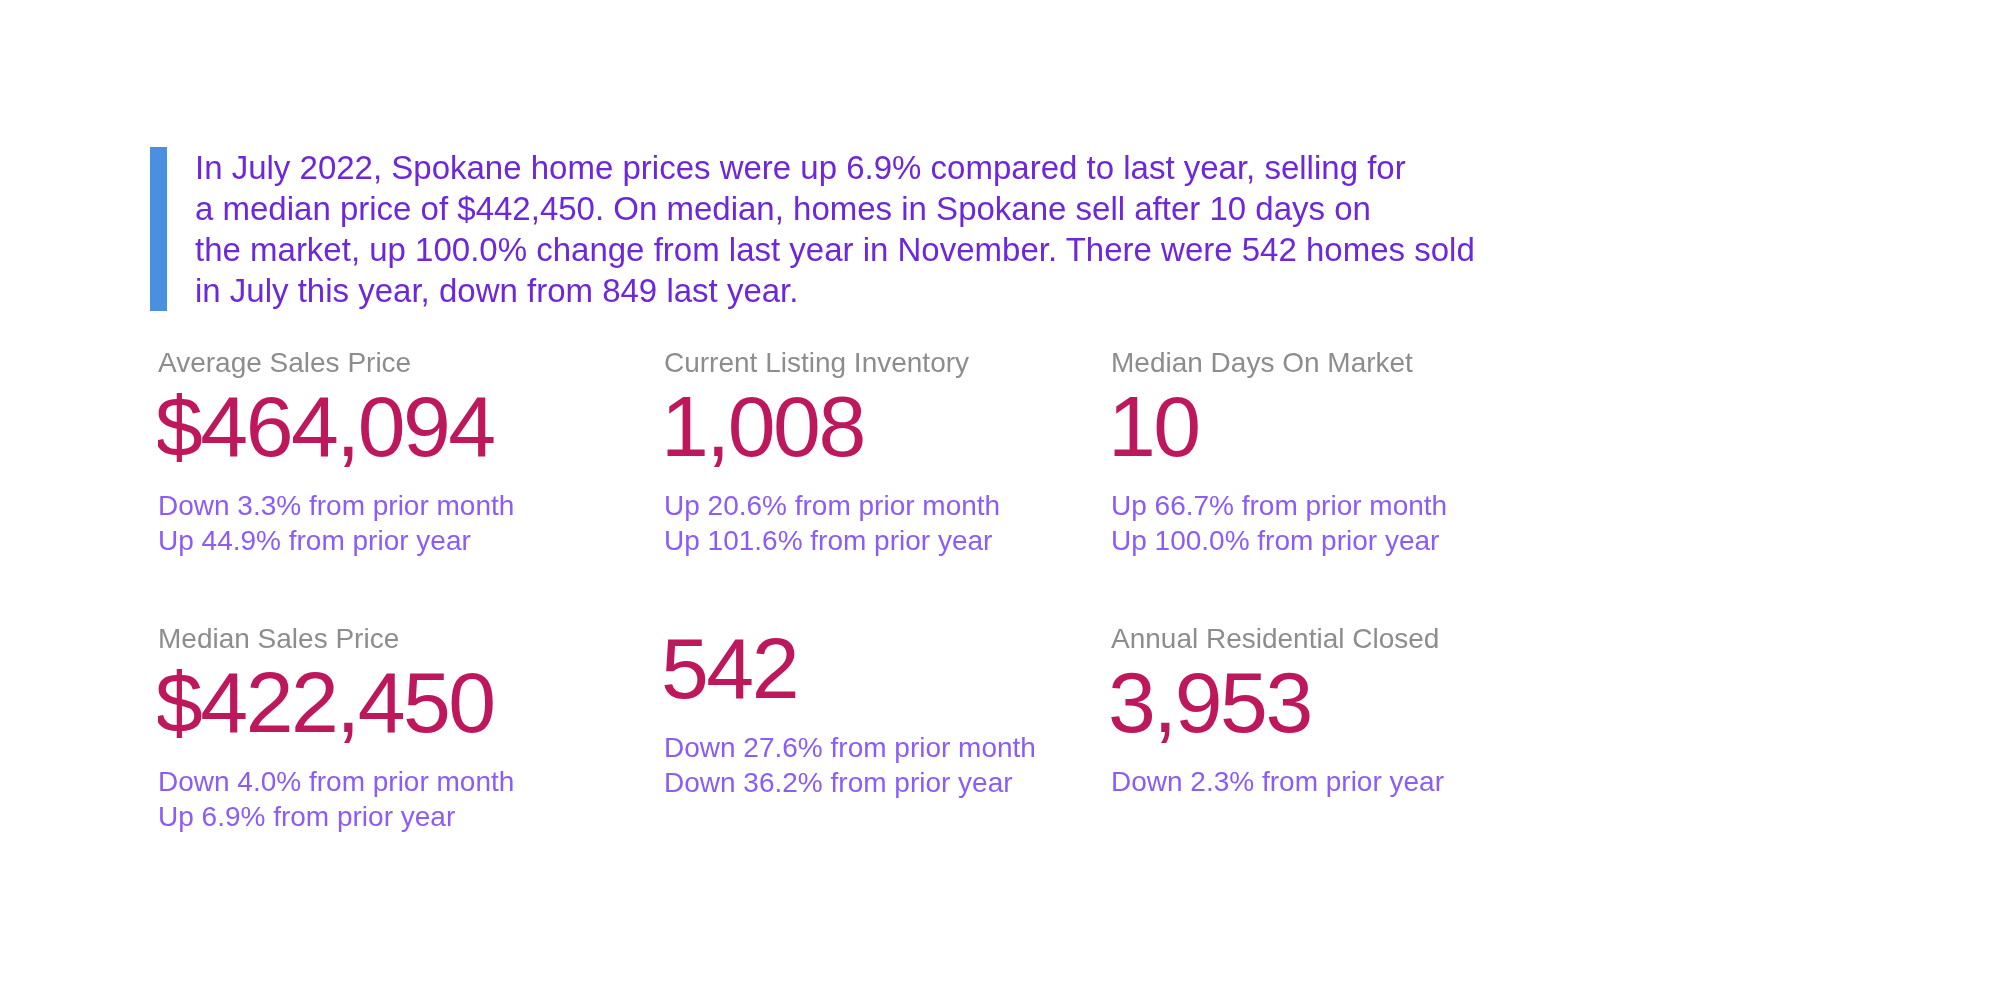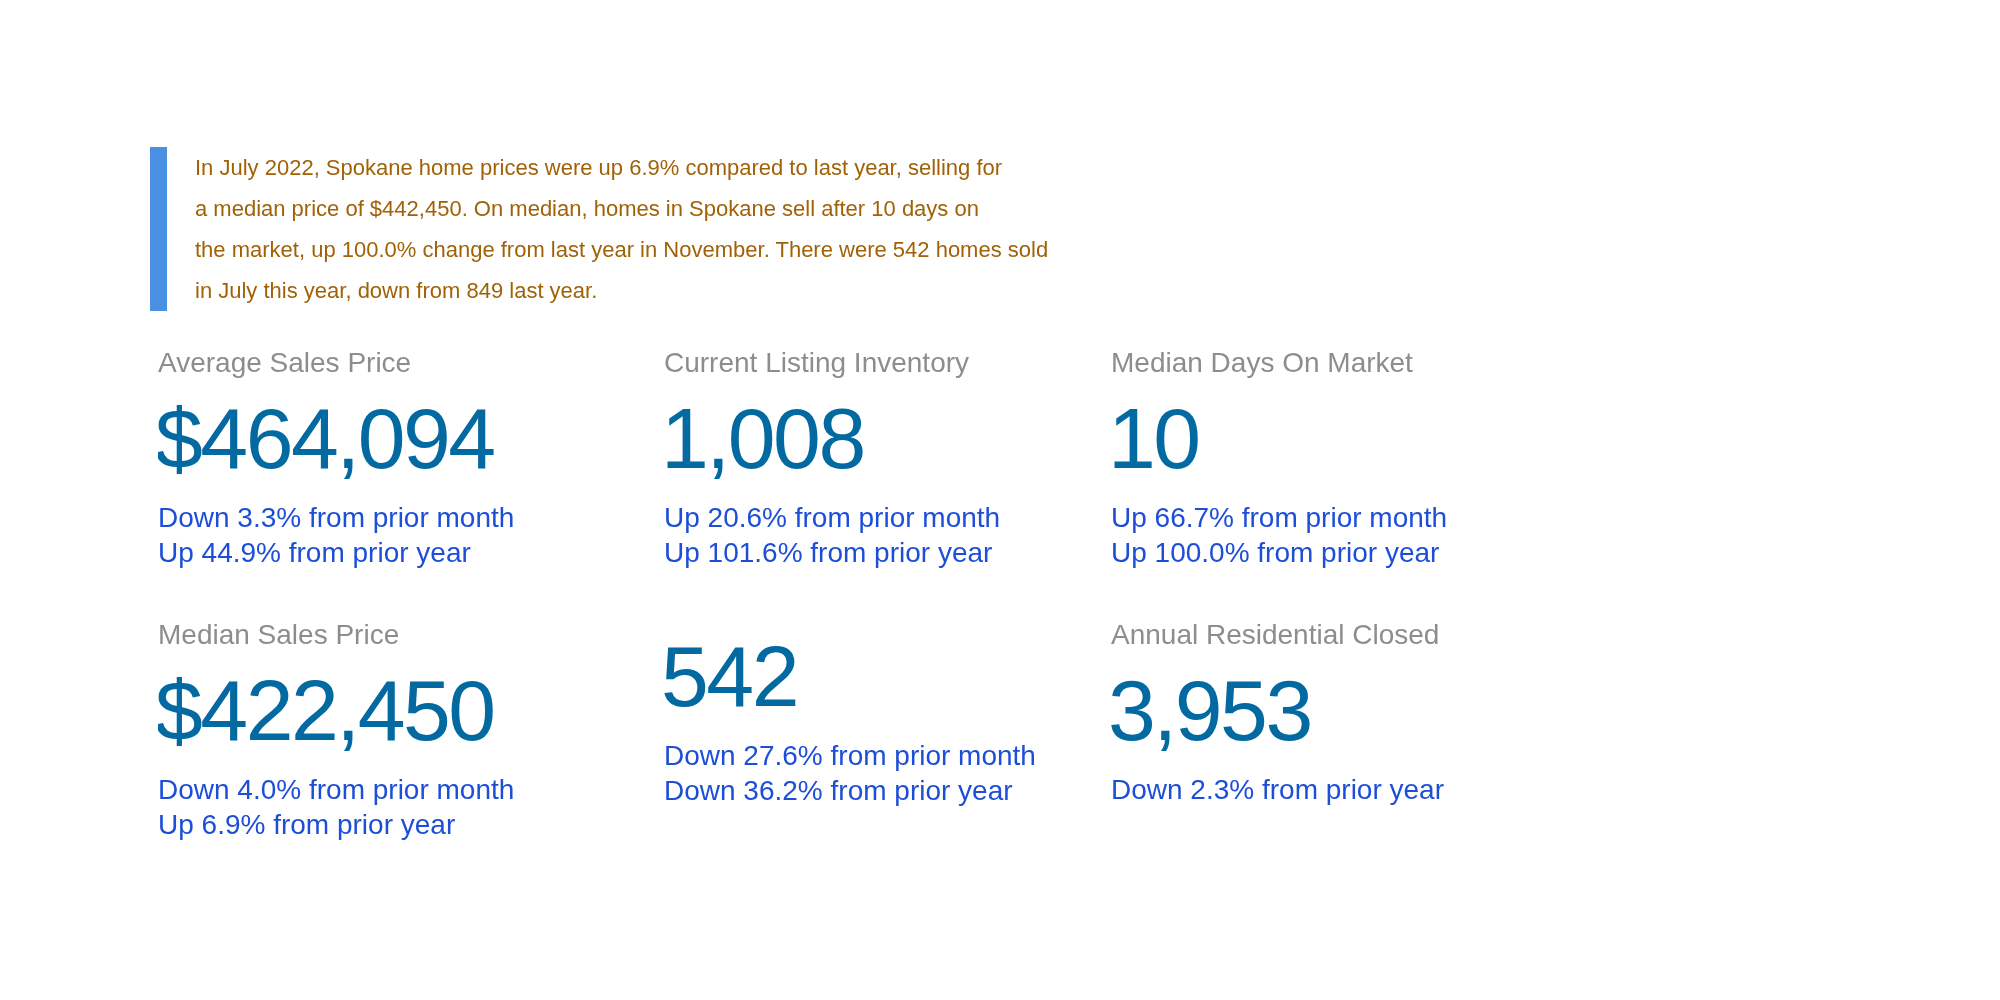--- a/index.html
+++ b/index.html
@@ -21,61 +21,61 @@
     display: flex;
     align-items: stretch;
   }
   .quote-bar {
     width: 17px;
     background: #4a90e2;
     margin-right: 28px;
     flex: 0 0 auto;
   }
   .quote-text {
-    color: #a16207;
-    font-size: 22px;
+    color: #6d28d9;
+    font-size: 33px;
     font-weight: 400;
   }
   .quote-line {
     line-height: 41px;
     white-space: nowrap;
   }
 
   
   .stats-clip {
     position: absolute;
     left: 158px;
     top: 346px;
     width: 1304px;
     overflow: hidden;
   }
   .stats-grid {
     display: grid;
     grid-template-columns: 506px 447px 520px;
-    row-gap: 48px;
+    row-gap: 64px;
   }
   .card-label {
     color: #8d8d8d;
     font-size: 28px;
     line-height: 34px;
     white-space: nowrap;
   }
   .card-value {
-    color: #0369a1;
+    color: #be185d;
     font-size: 86px;
     line-height: 92px;
     font-weight: 500;
     letter-spacing: -2.5px;
-    margin-top: 12px;
+    margin-top: 0;
     margin-left: -3px;
     white-space: nowrap;
   }
   .card-changes {
     margin-top: 16px;
-    color: #1d4ed8;
+    color: #8b5cf6;
     font-size: 28px;
     line-height: 35px;
     white-space: nowrap;
   }
 </style>
 </head>
 <body>
 
 <div class="page">
 

